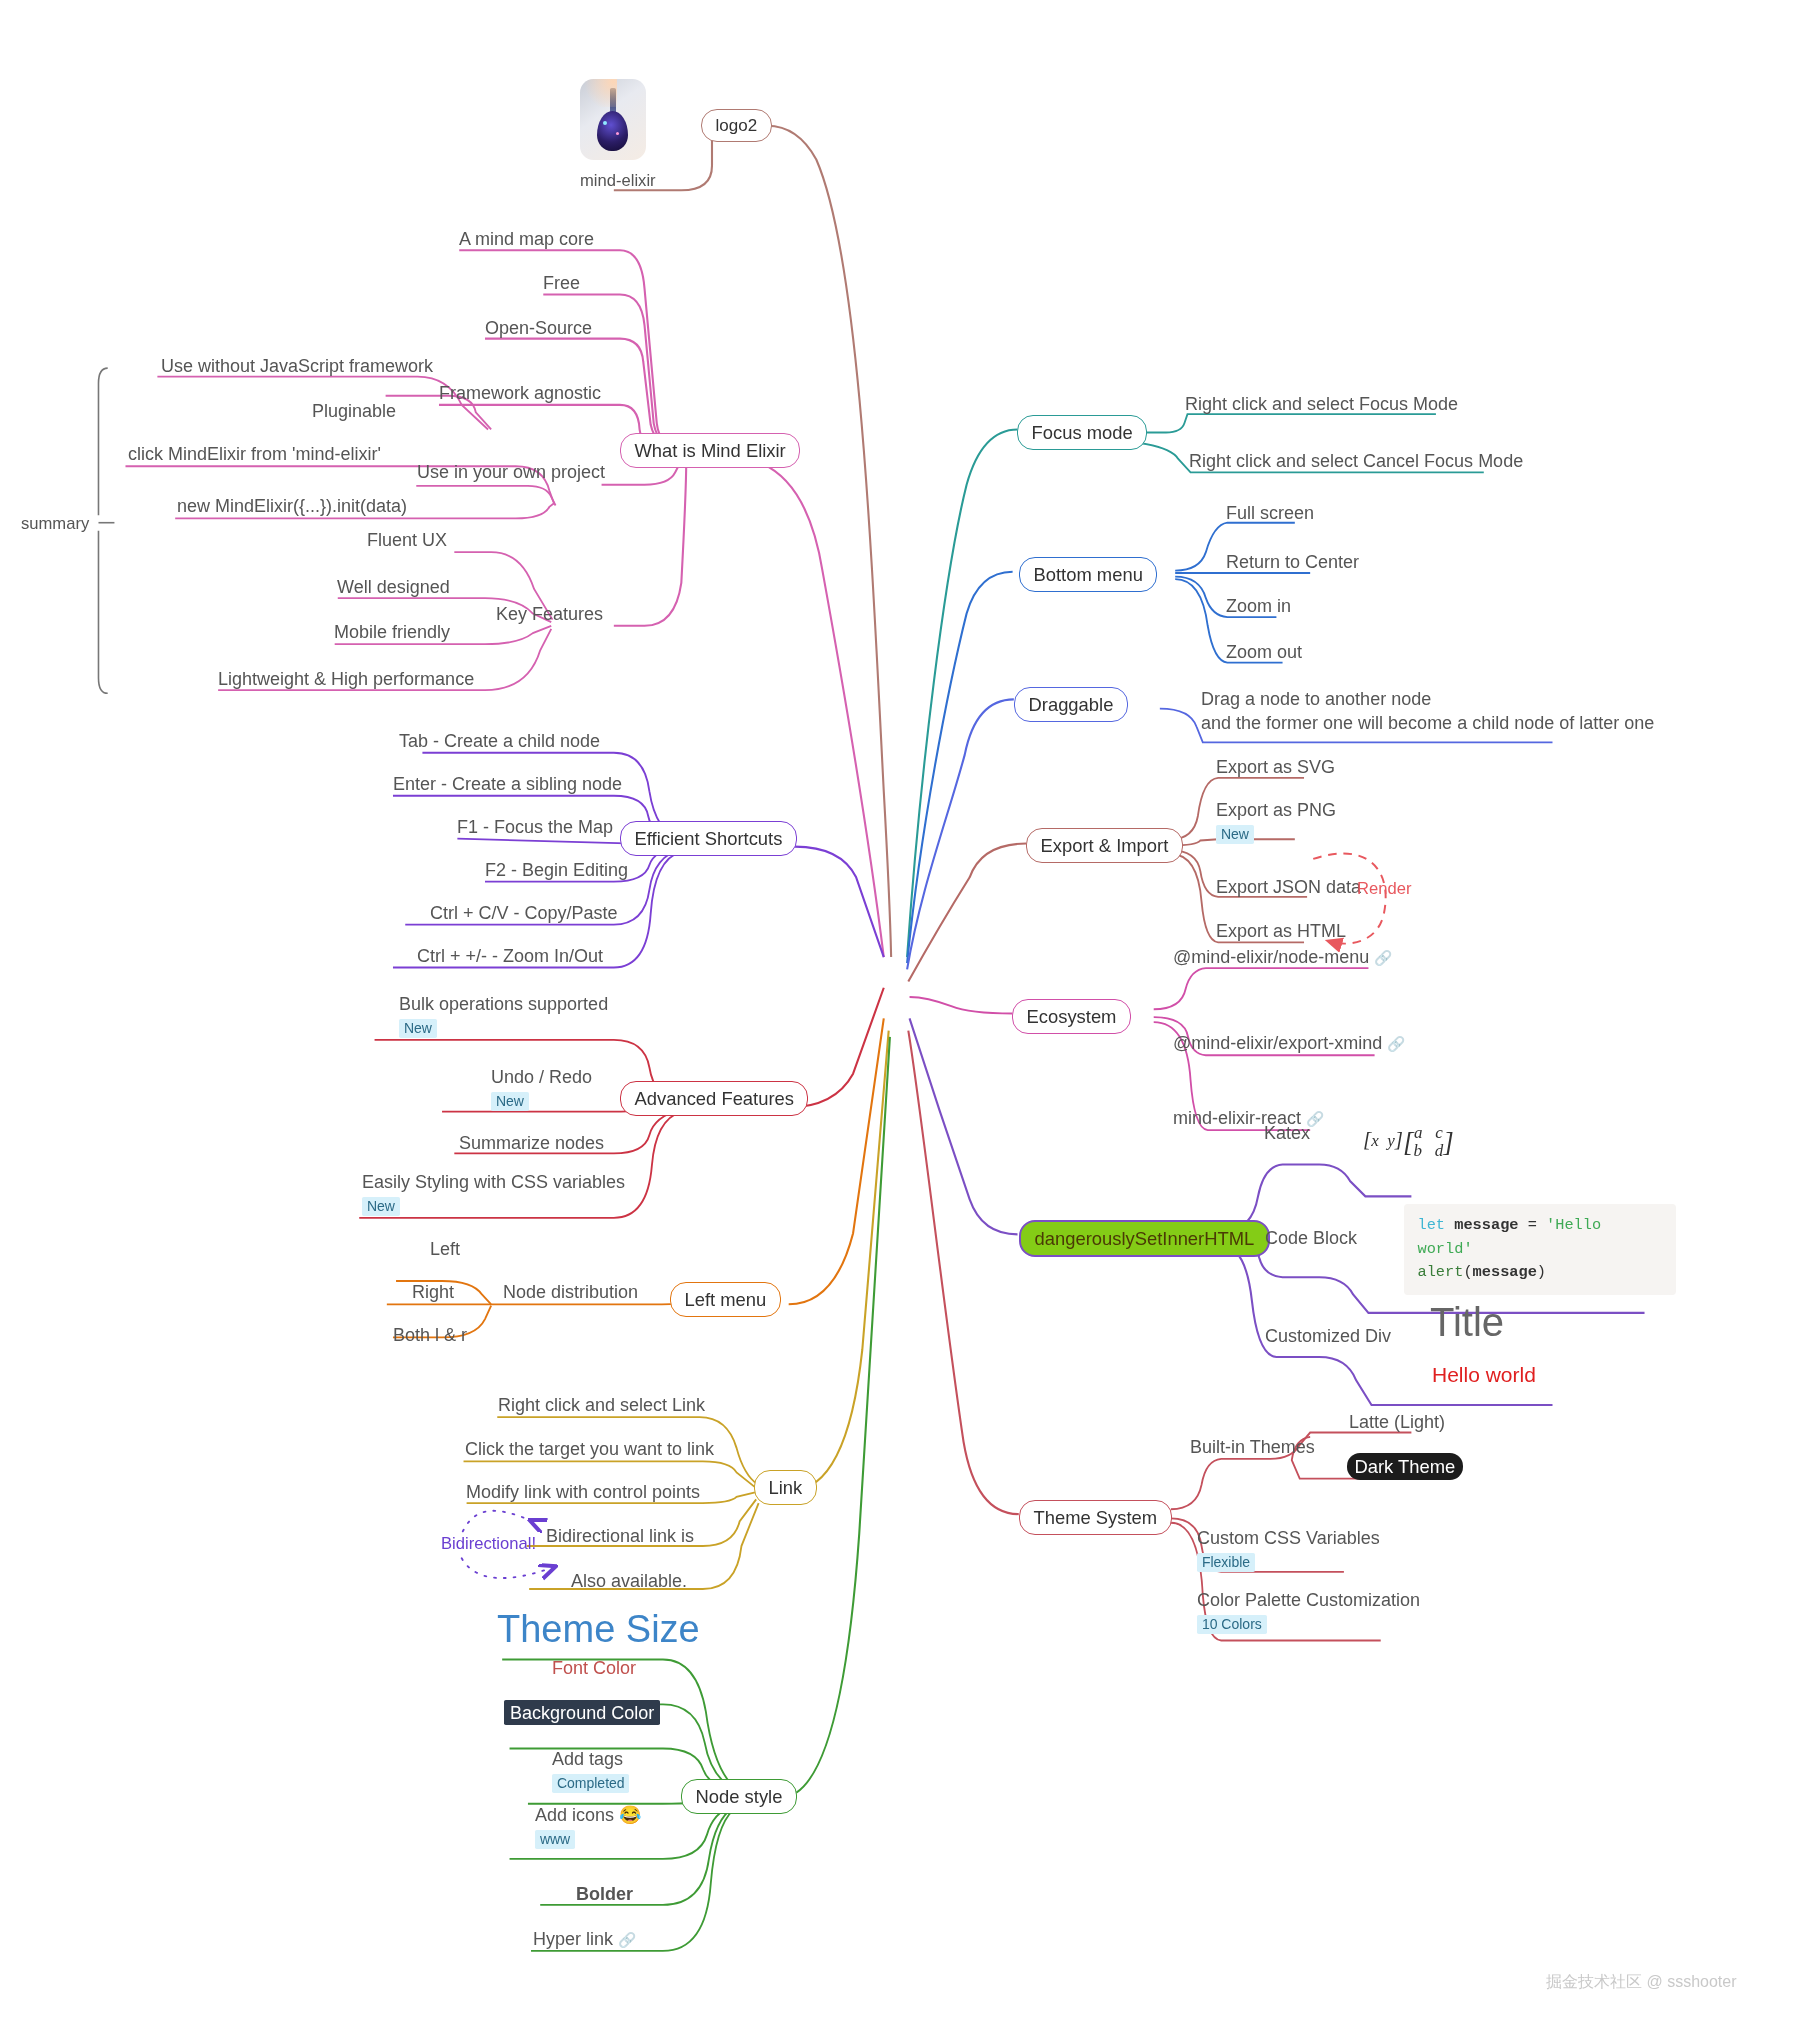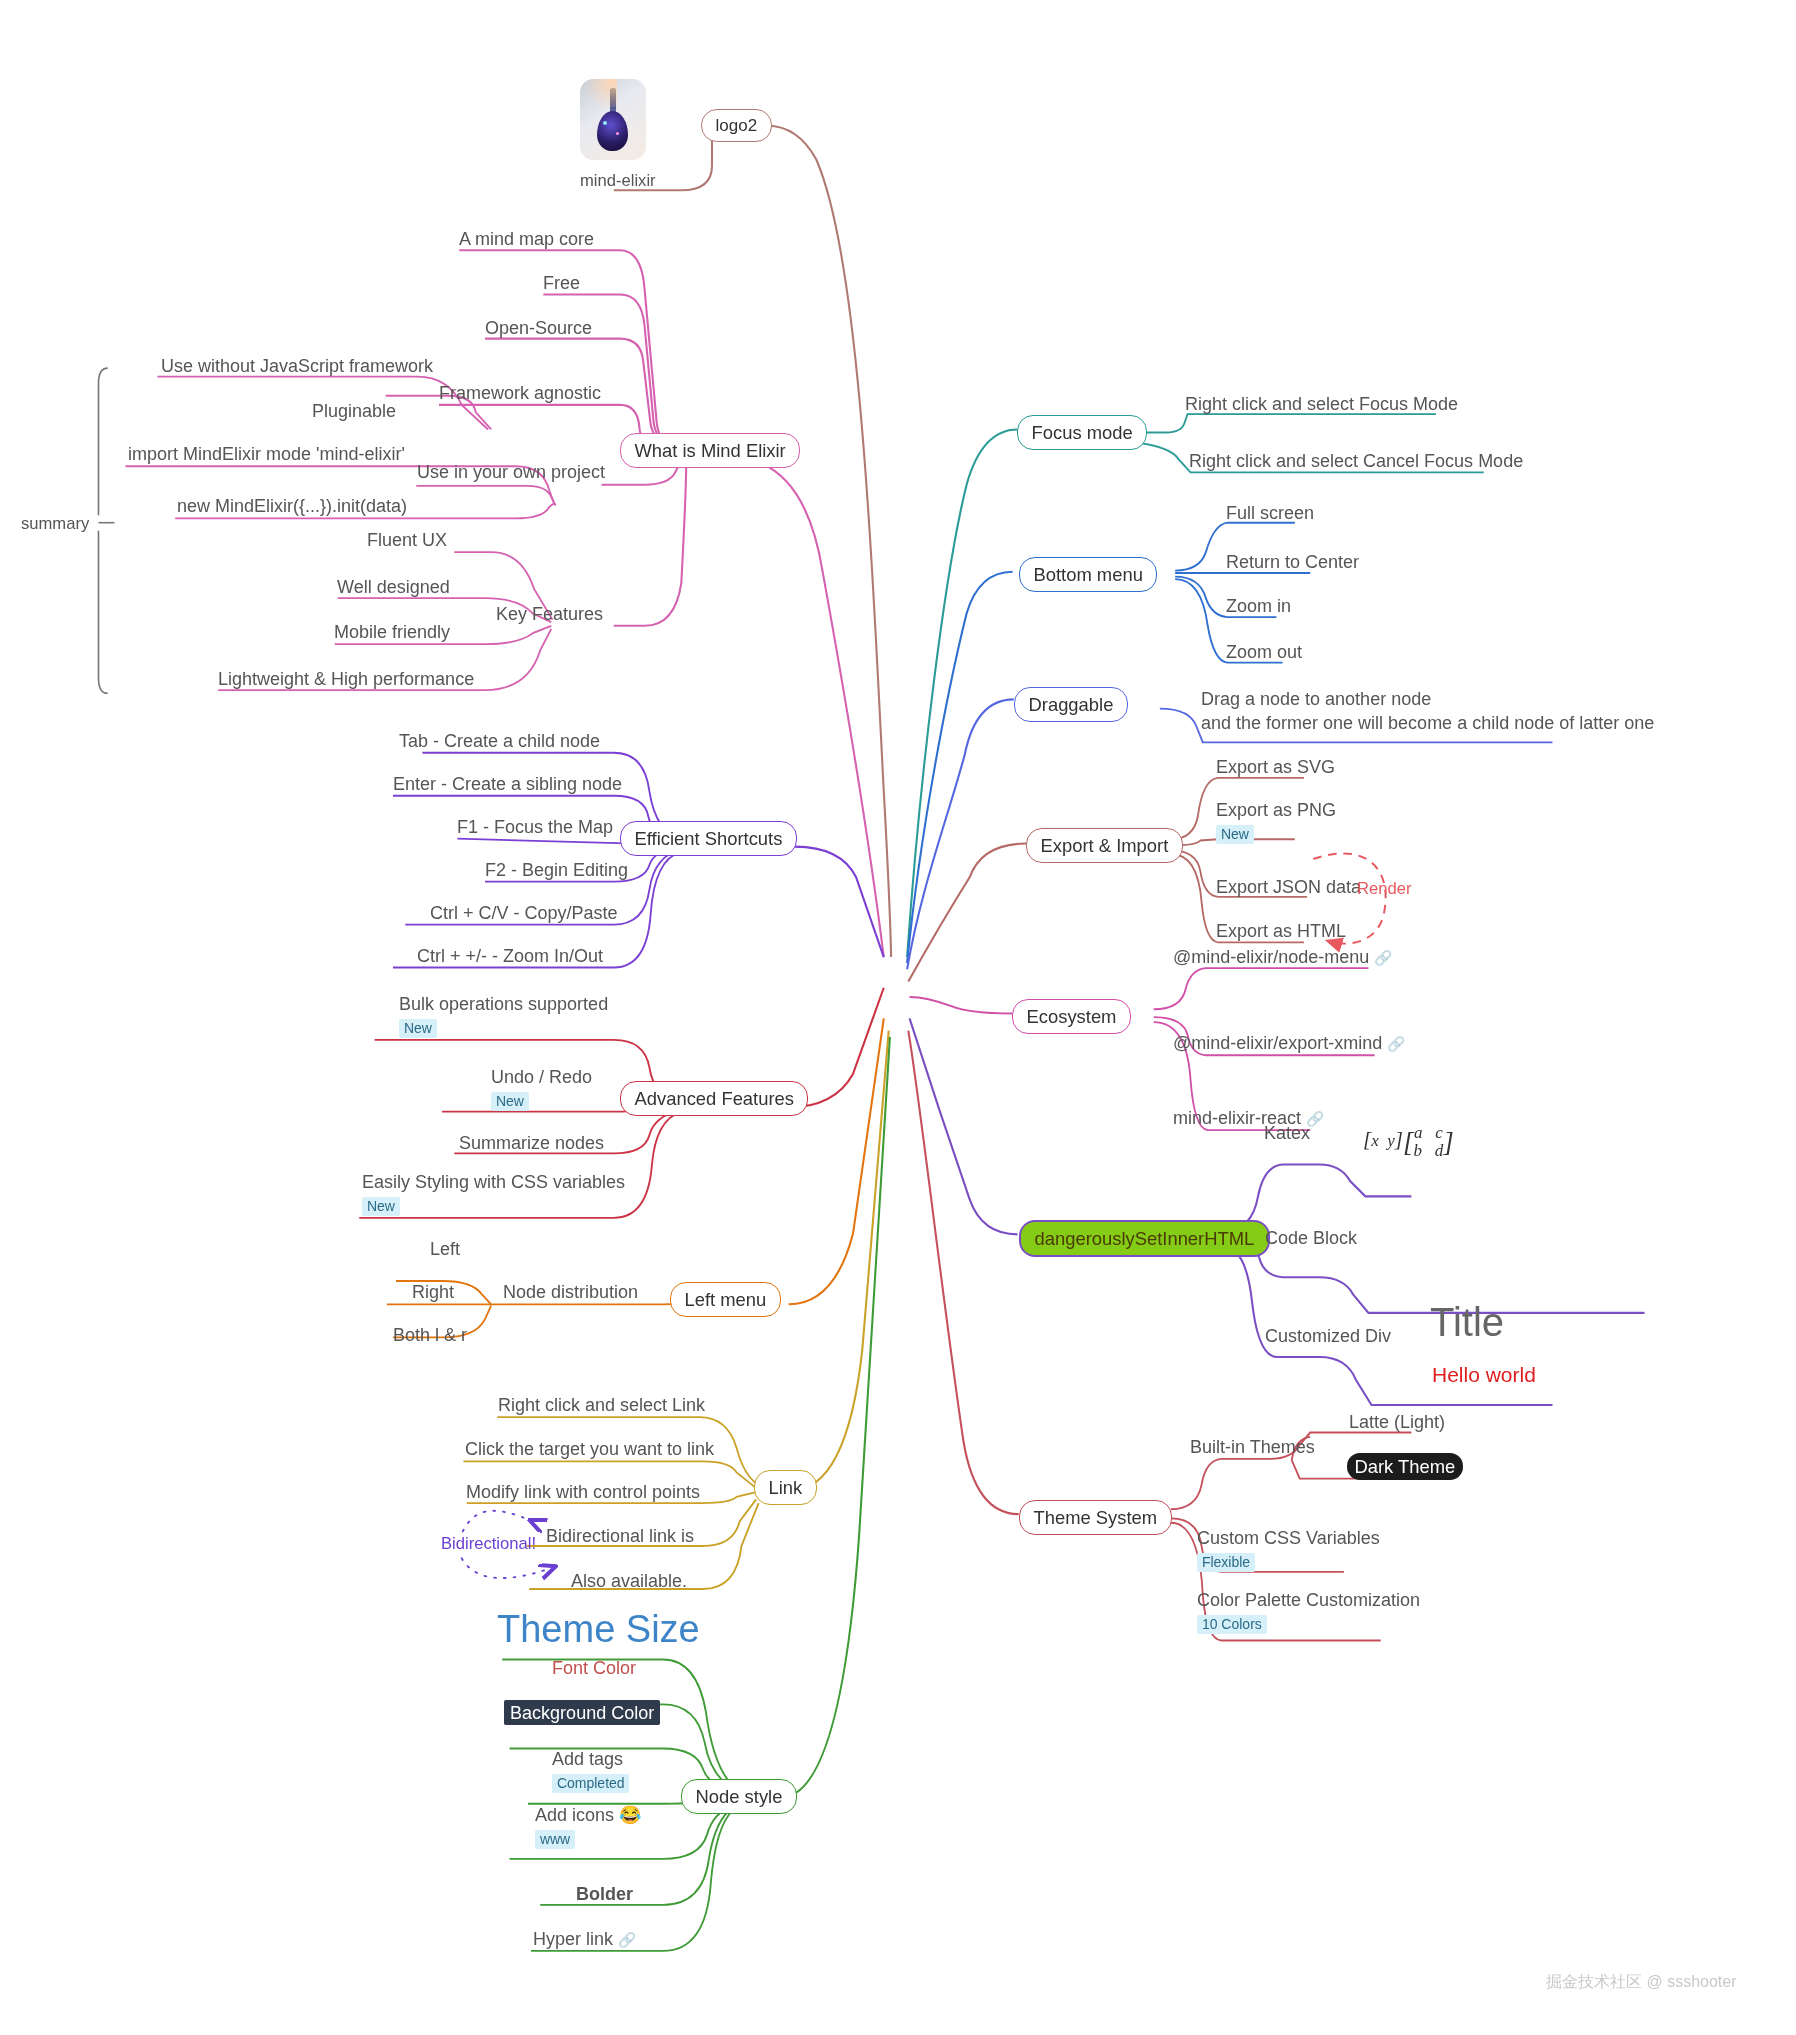--- a/index.html
+++ b/index.html
@@ -165,21 +165,21 @@
 <div class="summary" style="left:21px;top:514px;">summary</div>
 
 <div class="box" style="left:620px;top:433px;border-color:#d561b0;"><span>What is Mind Elixir</span></div>
 <div class="nd" style="left:459px;top:228px;"><span>A mind map core</span></div>
 <div class="nd" style="left:543px;top:272px;"><span>Free</span></div>
 <div class="nd" style="left:485px;top:317px;"><span>Open-Source</span></div>
 <div class="nd" style="left:439px;top:382px;"><span>Framework agnostic</span></div>
 <div class="nd" style="left:161px;top:355px;"><span>Use without JavaScript framework</span></div>
 <div class="nd" style="left:312px;top:400px;"><span>Pluginable</span></div>
 <div class="nd" style="left:417px;top:461px;"><span>Use in your own project</span></div>
-<div class="nd" style="left:128px;top:443px;"><span>import MindElixir mode 'mind-elixir'</span></div>
+<div class="nd" style="left:128px;top:443px;"><span>click MindElixir from 'mind-elixir'</span></div>
 <div class="nd" style="left:177px;top:495px;"><span>new MindElixir({...}).init(data)</span></div>
 <div class="nd" style="left:496px;top:603px;"><span>Key Features</span></div>
 <div class="nd" style="left:367px;top:529px;"><span>Fluent UX</span></div>
 <div class="nd" style="left:337px;top:576px;"><span>Well designed</span></div>
 <div class="nd" style="left:334px;top:621px;"><span>Mobile friendly</span></div>
 <div class="nd" style="left:218px;top:668px;"><span>Lightweight &amp; High performance</span></div>
 
 <div class="box" style="left:620px;top:821px;border-color:#7b3fd4;"><span>Efficient Shortcuts</span></div>
 <div class="nd" style="left:399px;top:730px;"><span>Tab - Create a child node</span></div>
 <div class="nd" style="left:393px;top:773px;"><span>Enter - Create a sibling node</span></div>
@@ -262,20 +262,24 @@
 <div class="nd" style="left:1173px;top:946px;"><span>@mind-elixir/node-menu</span> <span class="lnkicon">🔗</span></div>
 <div class="nd" style="left:1173px;top:1032px;"><span>@mind-elixir/export-xmind</span> <span class="lnkicon">🔗</span></div>
 <div class="nd" style="left:1173px;top:1107px;"><span>mind-elixir-react</span> <span class="lnkicon">🔗</span></div>
 
 <div class="box gold" style="left:1019px;top:1220px;"><span>dangerouslySetInnerHTML</span></div>
 <div class="nd" style="left:1264px;top:1122px;"><span>Katex</span></div>
 <div class="katex" style="left:1363px;top:1124px;">
   <span style="font-size:21px;">[</span>x&nbsp;&nbsp;y<span style="font-size:21px;">]</span><span style="font-size:27px;vertical-align:-4.9px;">[</span><span style="display:inline-block;vertical-align:middle;line-height:1.05;text-align:center;"><span style="display:block;">a&nbsp;&nbsp;&nbsp;c</span><span style="display:block;">b&nbsp;&nbsp;&nbsp;d</span></span><span style="font-size:27px;vertical-align:-4.9px;">]</span>
 </div>
 <div class="nd" style="left:1265px;top:1227px;"><span>Code Block</span></div>
+<div class="codebox" style="left:1404px;top:1204px;width:245px;">
+  <div><span class="k-let">let</span> <b>message</b> = <span class="k-str">'Hello world'</span></div>
+  <div><span class="k-fn">alert</span>(<b>message</b>)</div>
+</div>
 <div class="nd" style="left:1265px;top:1325px;"><span>Customized Div</span></div>
 <div class="bigtitle" style="left:1430px;top:1300px;">Title</div>
 <div class="helloworld" style="left:1432px;top:1363px;">Hello world</div>
 
 <div class="box" style="left:1019px;top:1500px;border-color:#c4505c;"><span>Theme System</span></div>
 <div class="nd" style="left:1190px;top:1436px;"><span>Built-in Themes</span></div>
 <div class="nd" style="left:1349px;top:1411px;"><span>Latte (Light)</span></div>
 <div class="nd" style="left:1347px;top:1455px;"><span class="darktheme">Dark Theme</span></div>
 <div class="nd" style="left:1197px;top:1527px;">
   <span>Custom CSS Variables</span>

